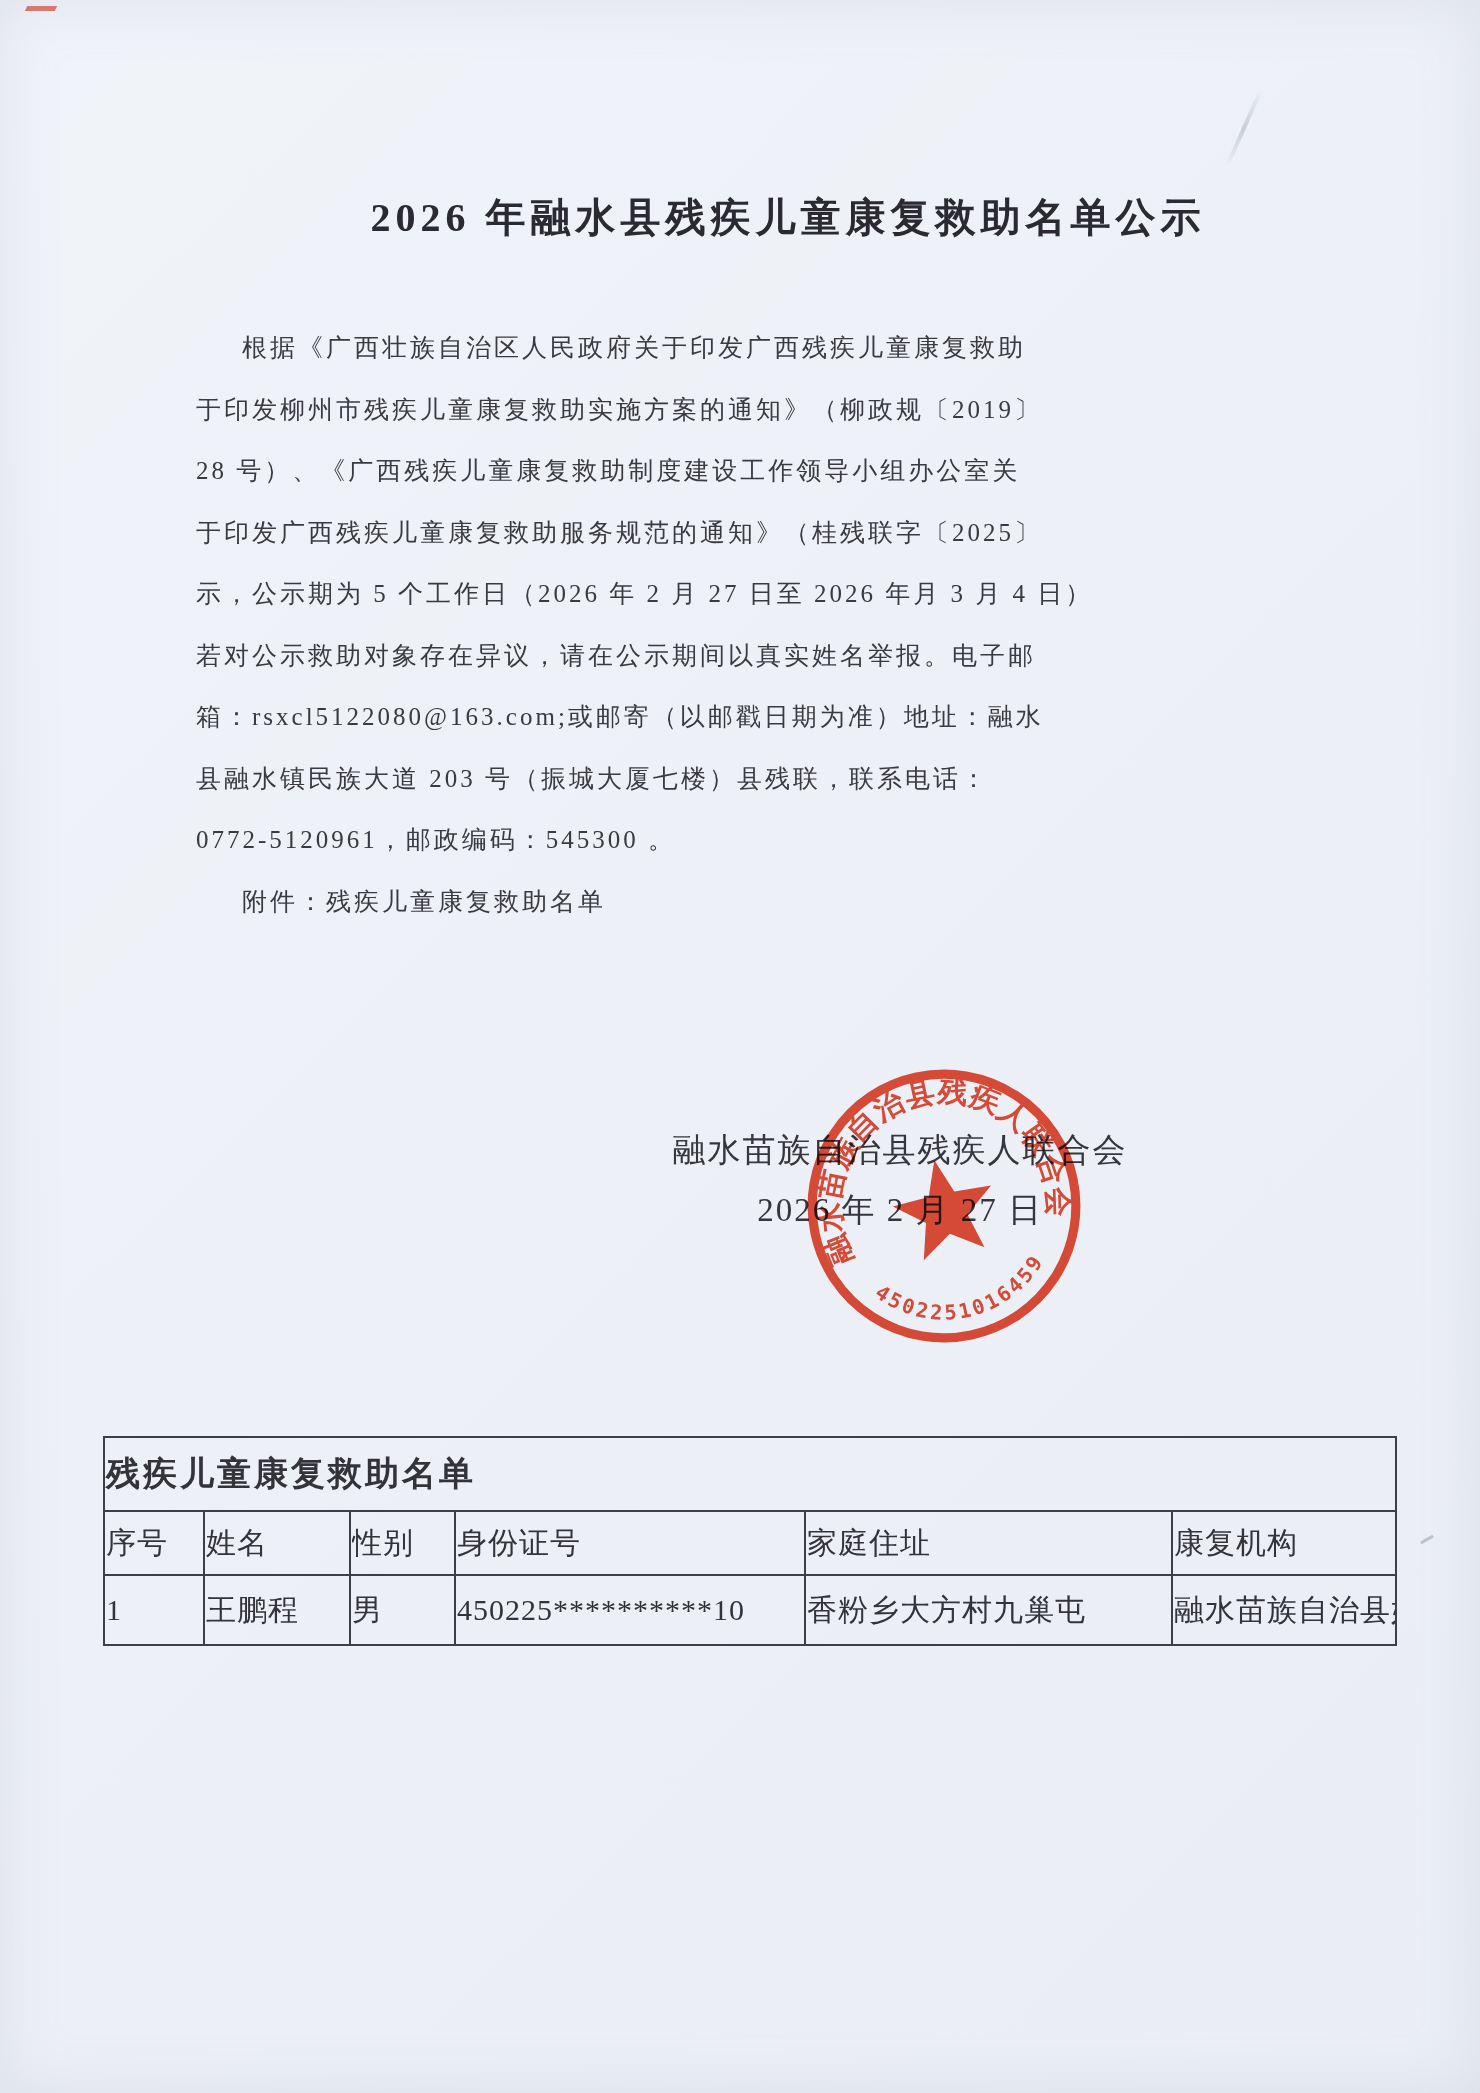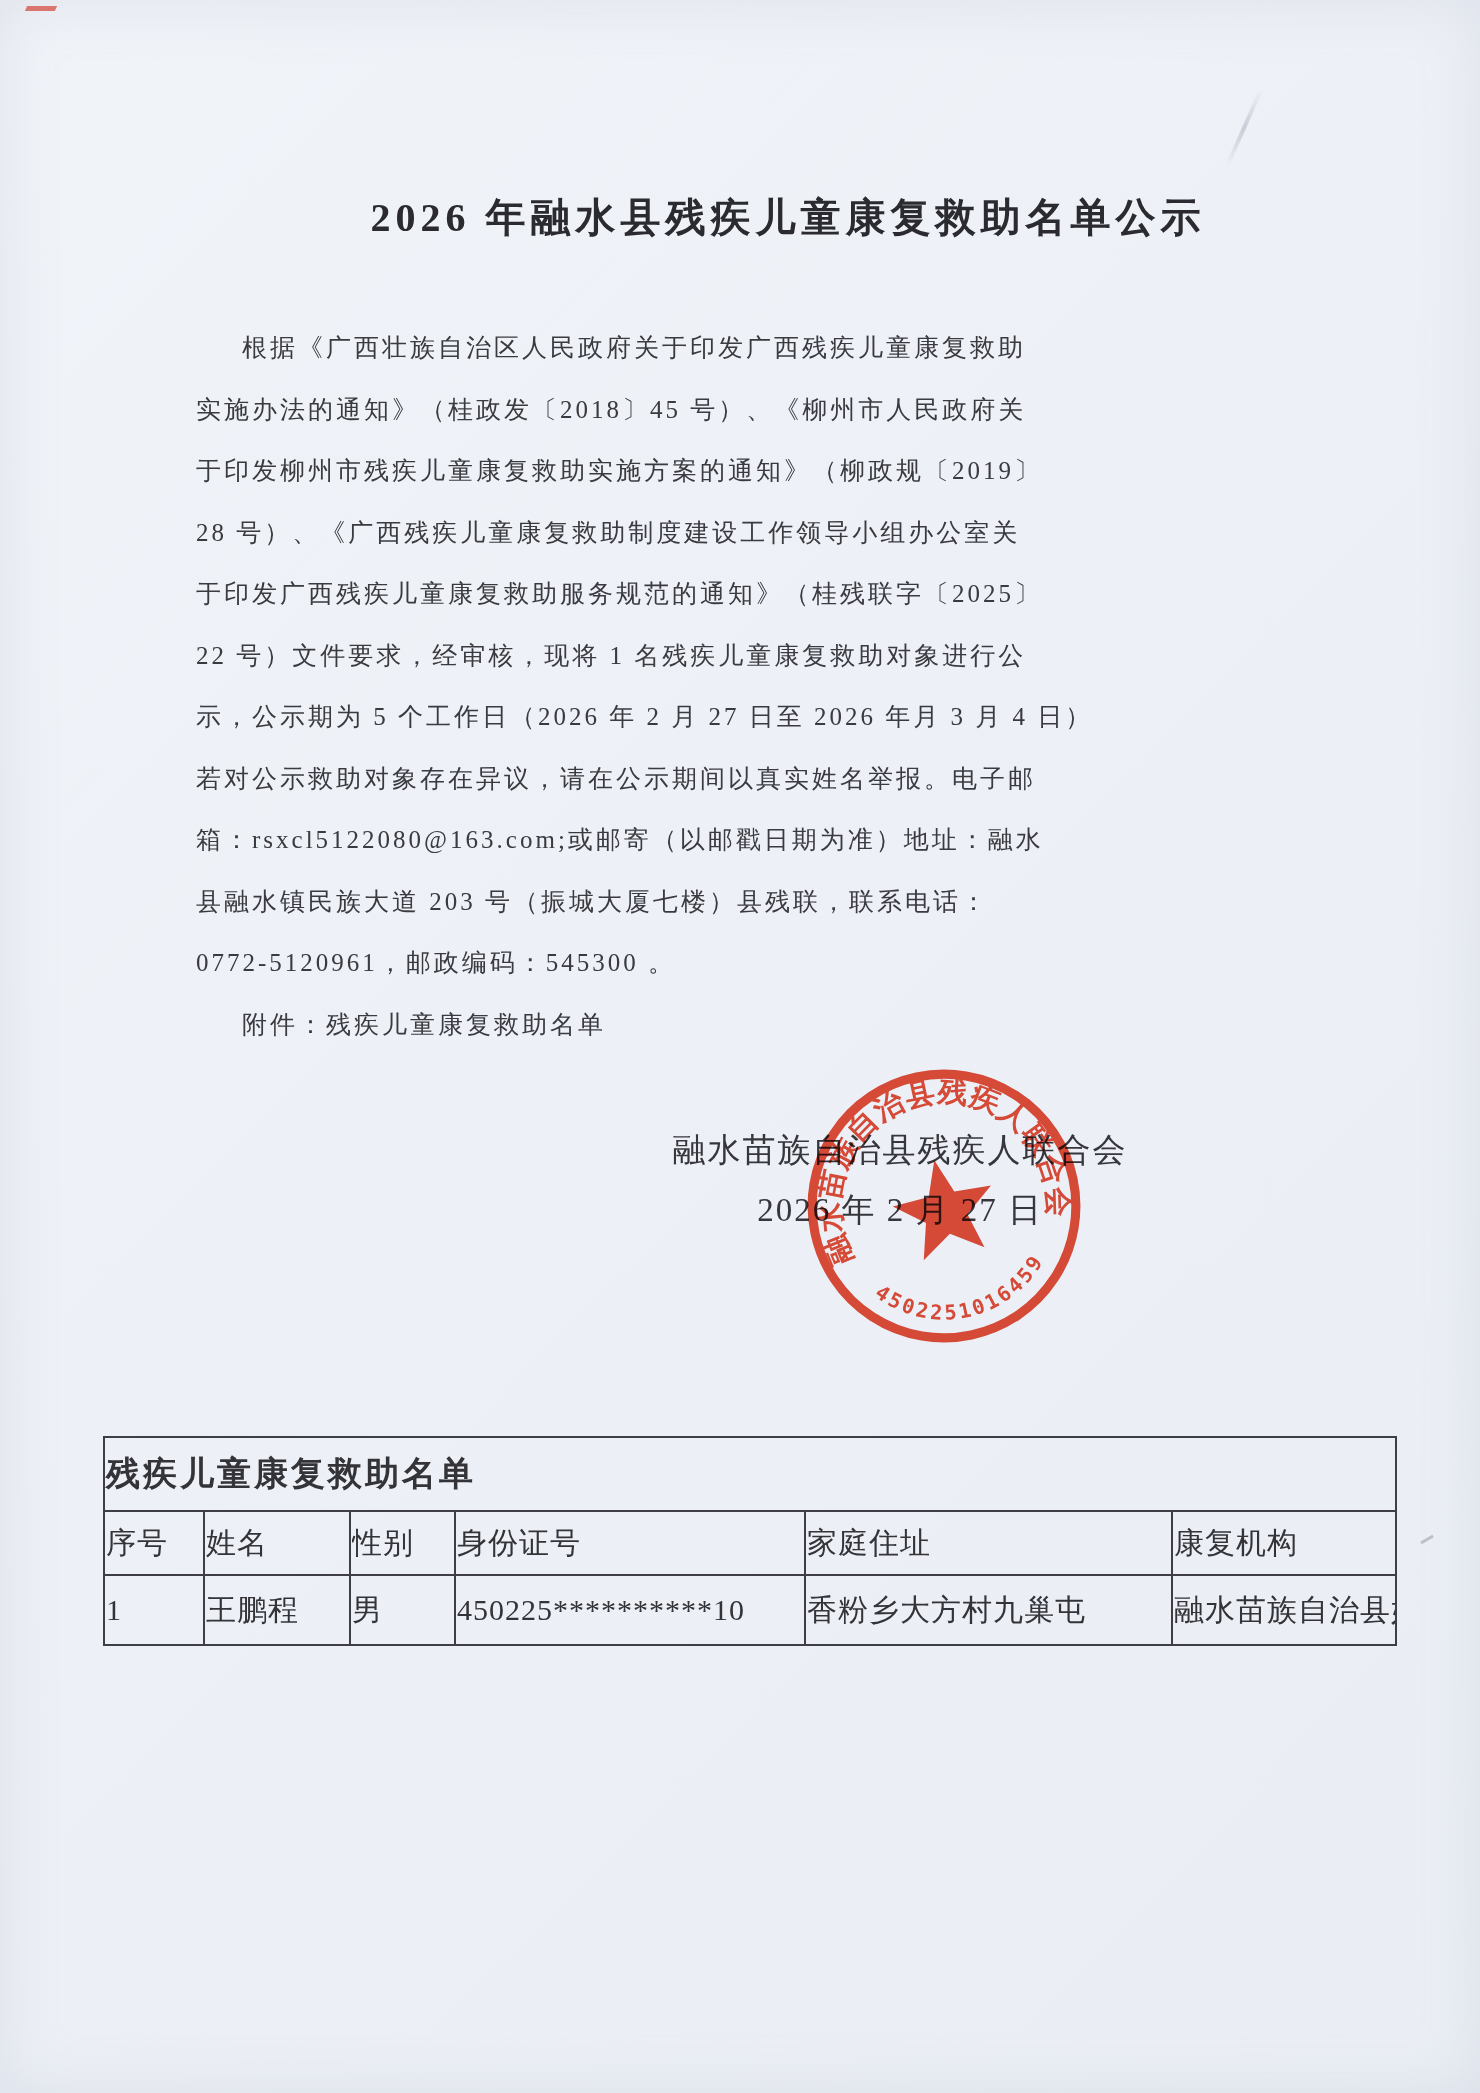--- a/index.html
+++ b/index.html
@@ -73,25 +73,23 @@
 <div class="page">
 
   <div class="red-dash"></div>
   <div class="fold-mark"></div>
   <div class="edge-tick"></div>
 
   <div class="doc-title">2026 年融水县残疾儿童康复救助名单公示</div>
 
   <div class="body-block">
     <div class="body-line indent">根据《广西壮族自治区人民政府关于印发广西残疾儿童康复救助</div>
-    <div class="body-line">实施办法的通知》（桂政发〔2018〕45 号）、《柳州市人民政府关</div>
     <div class="body-line">于印发柳州市残疾儿童康复救助实施方案的通知》（柳政规〔2019〕</div>
     <div class="body-line">28 号）、《广西残疾儿童康复救助制度建设工作领导小组办公室关</div>
     <div class="body-line">于印发广西残疾儿童康复救助服务规范的通知》（桂残联字〔2025〕</div>
-    <div class="body-line">22 号）文件要求，经审核，现将 1 名残疾儿童康复救助对象进行公</div>
     <div class="body-line">示，公示期为 5 个工作日（2026 年 2 月 27 日至 2026 年月 3 月 4 日）</div>
     <div class="body-line">若对公示救助对象存在异议，请在公示期间以真实姓名举报。电子邮</div>
     <div class="body-line">箱：rsxcl5122080@163.com;或邮寄（以邮戳日期为准）地址：融水</div>
     <div class="body-line">县融水镇民族大道 203 号（振城大厦七楼）县残联，联系电话：</div>
     <div class="body-line">0772-5120961，邮政编码：545300 。</div>
     <div class="body-line indent">附件：残疾儿童康复救助名单</div>
   </div>
 
   <div class="signature-line">融水苗族自治县残疾人联合会</div>
   <div class="date-line">2026 年 2 月 27 日</div>

